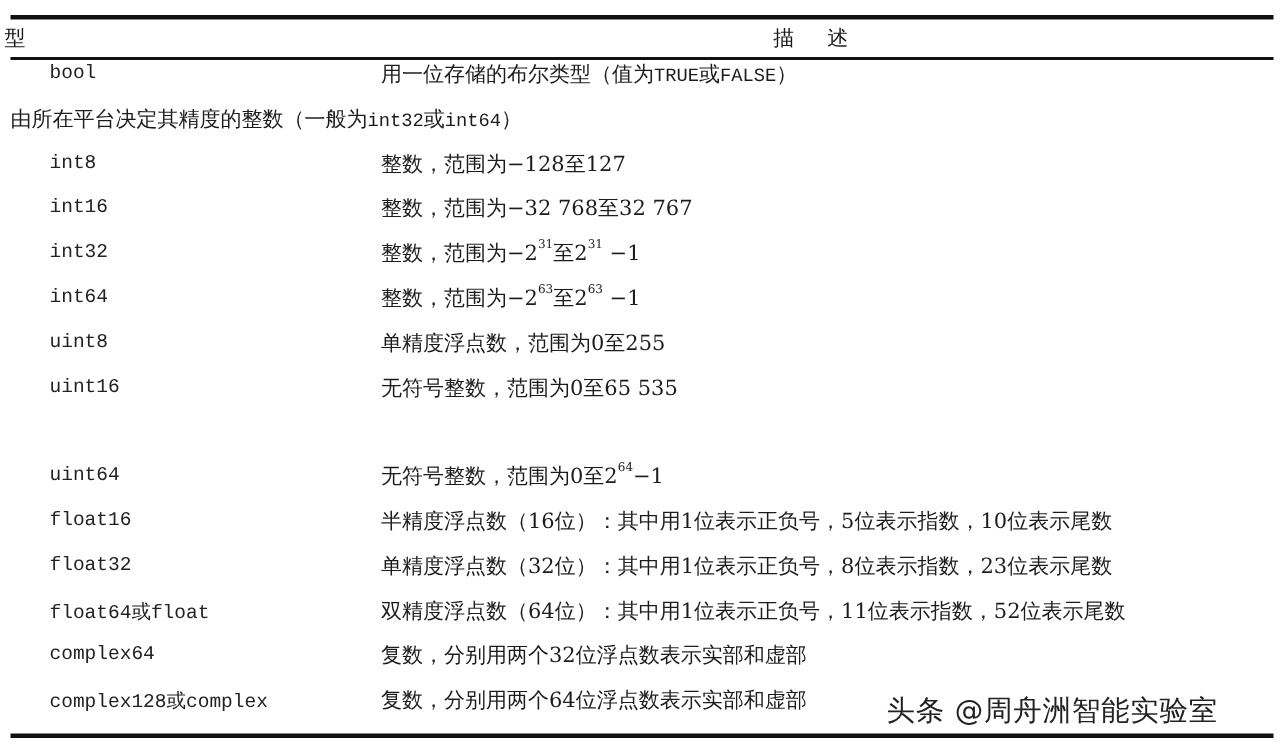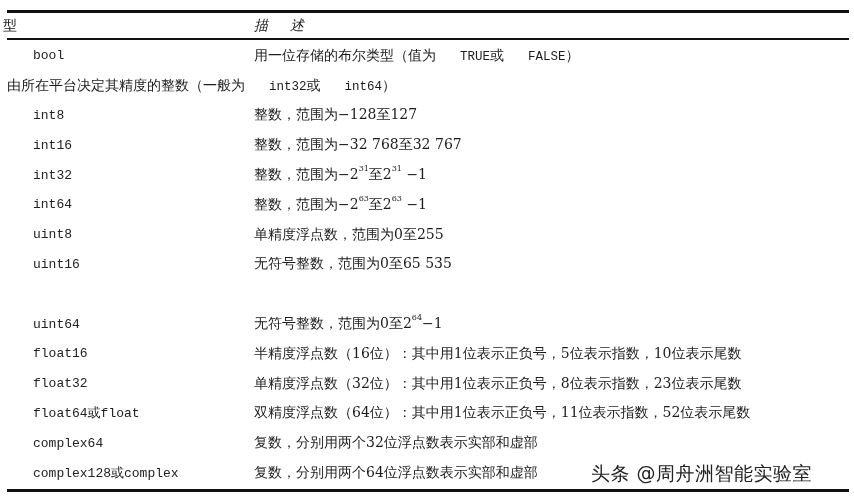--- a/index.html
+++ b/index.html
@@ -48,26 +48,26 @@
       width: 247px;
       text-align: left;
       letter-spacing: 22px;
       padding-left: 0;
       box-sizing: border-box;
       padding-right: 0;
     }
     .header .col-type span { margin-left: -40px; }
     .header .col-desc {
       flex: 1;
+      text-align: center;
       letter-spacing: 22px;
-      font-style: italic;
     }
     .row {
       display: flex;
-      align-items: center;
+      align-items: flex-start;
       height: 29.8px;
     }
     .row .c-type {
       width: 247px;
       padding-left: 26px;
       box-sizing: border-box;
       font-family: "Liberation Mono", "DejaVu Sans Mono", monospace;
       font-size: 13px;
       color: #222;
       white-space: nowrap;
@@ -75,21 +75,20 @@
     .row .c-desc {
       flex: 1;
       font-family: "DejaVu Serif", "Liberation Serif", serif;
       font-size: 14px;
       color: #1c1c1c;
       white-space: nowrap;
     }
     .mono {
       font-family: "Liberation Mono", "DejaVu Sans Mono", monospace;
       font-size: 12.5px;
-      margin-left: 24px;
     }
     sup {
       font-size: 8px;
       vertical-align: top;
       position: relative;
       top: -2px;
     }
     .watermark {
       position: absolute;
       left: 591px;

